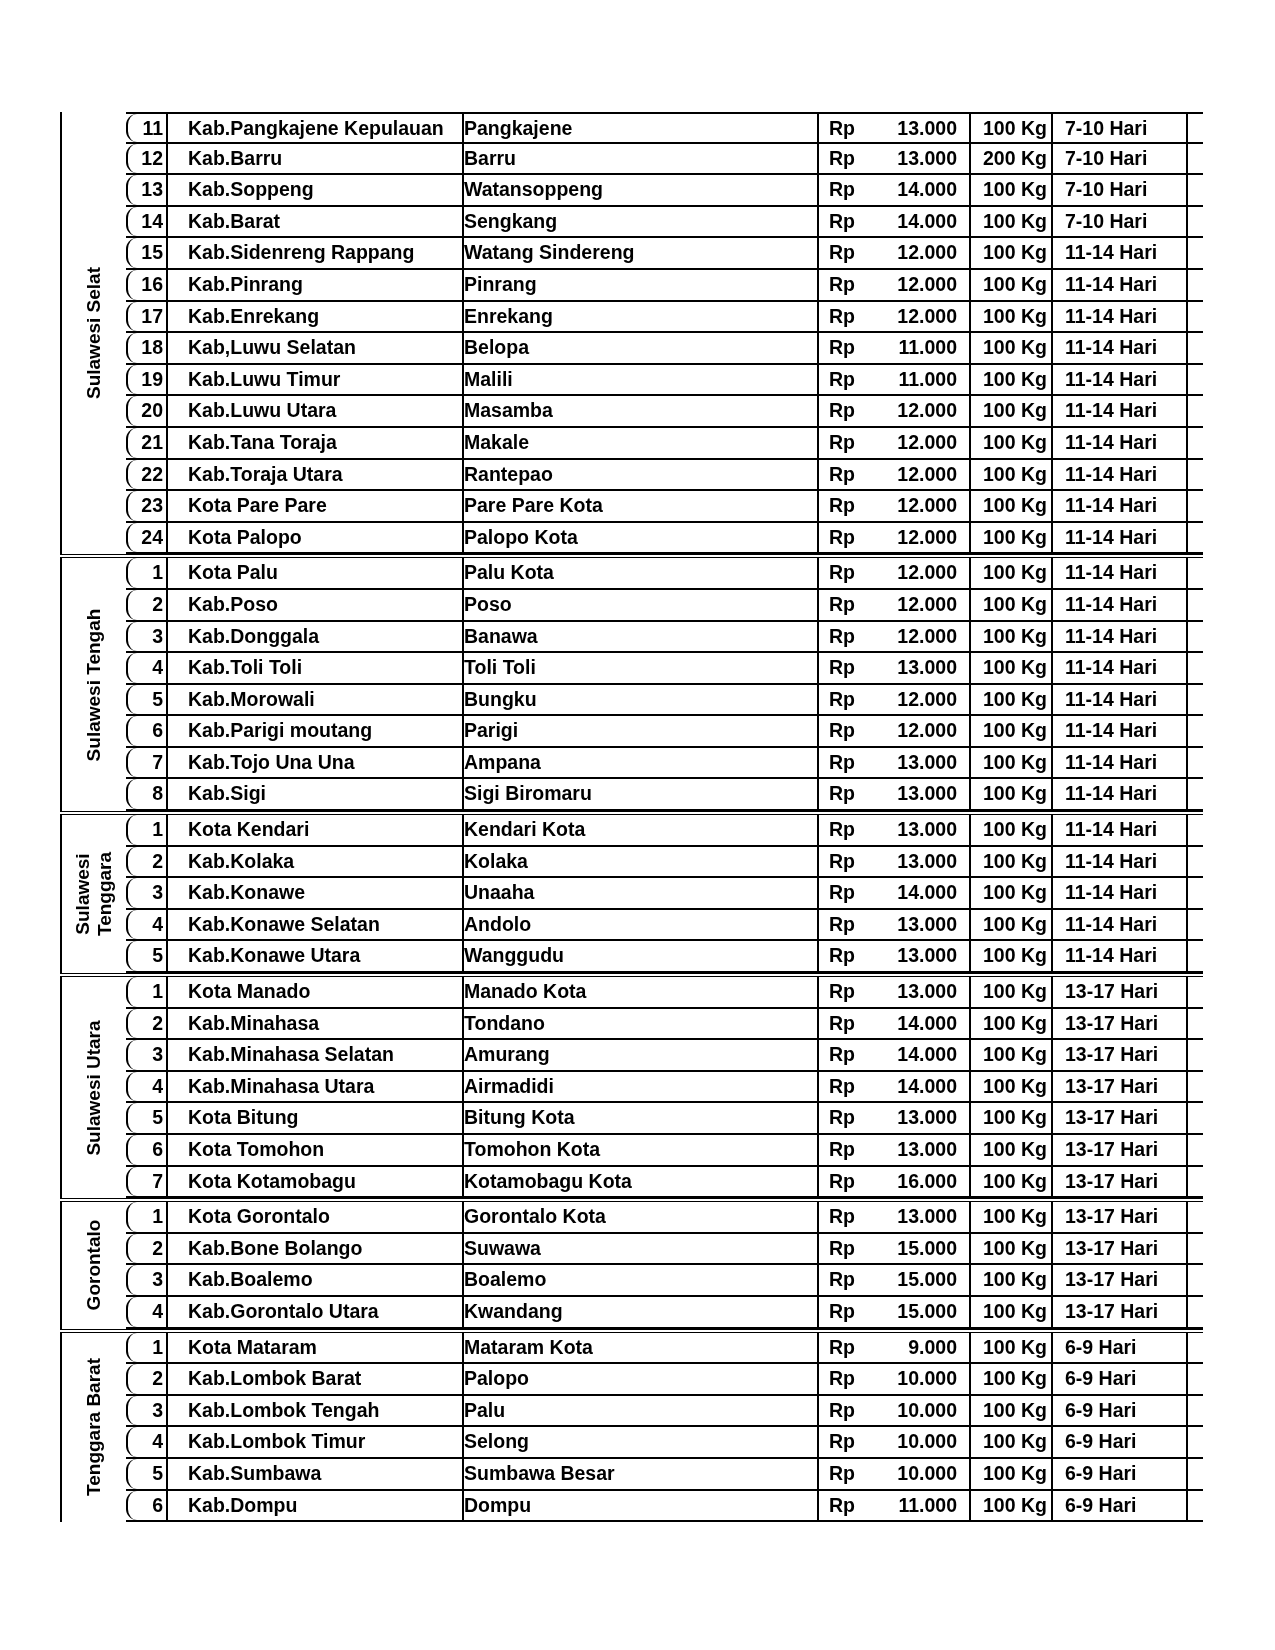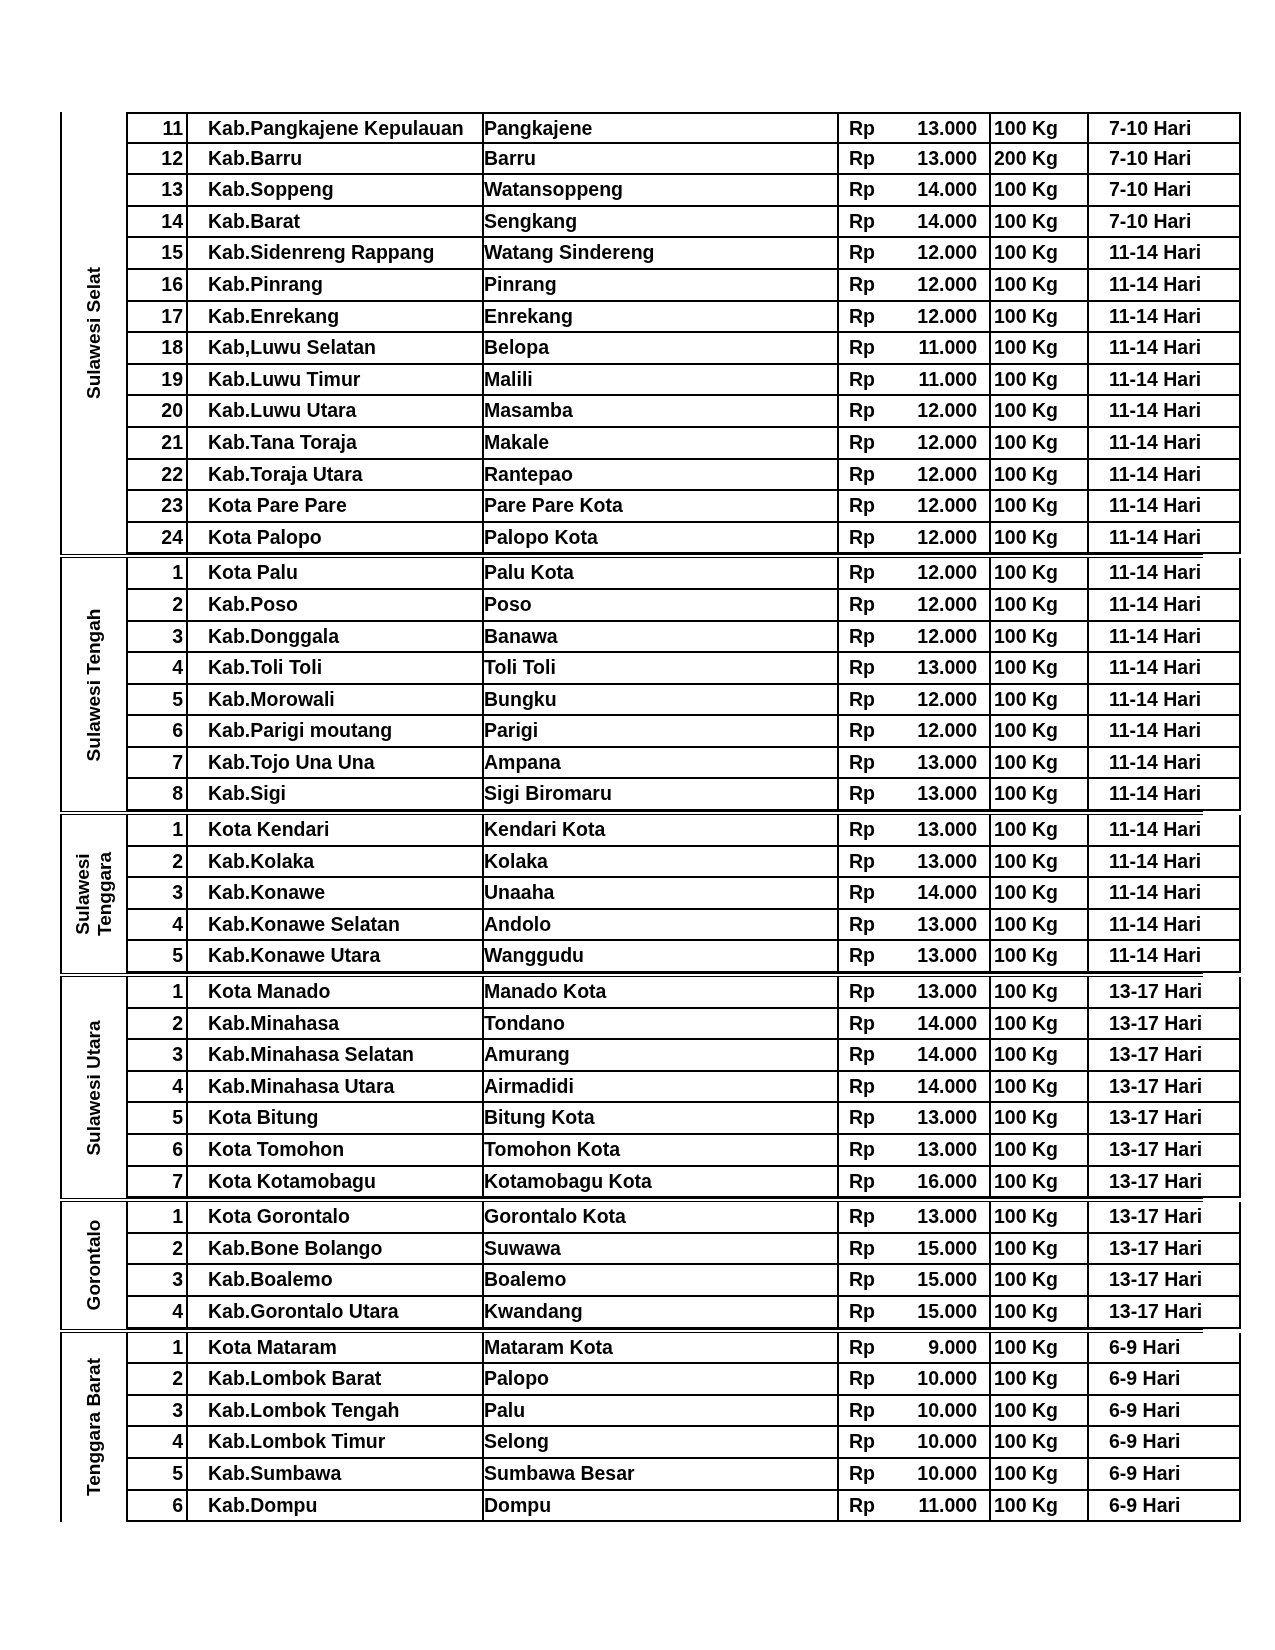--- a/index.html
+++ b/index.html
@@ -12,26 +12,26 @@
   .prov { width: 64px; flex: 0 0 64px; position: relative; border-left: 2px solid #000; }
   .prov-label { position: absolute; left: 50%; top: 50%;
      transform: translate(-50%, -50%) rotate(-90deg); white-space: nowrap;
      font-weight: bold; font-size: 19px; text-align: center; line-height: 22px; }
   .rows { flex: 1; }
   .row { display: flex; height: 31.6px; box-sizing: border-box;
          border-bottom: 2px solid #000; font-weight: bold; font-size: 19.5px; line-height: 29px; }
   .rows .row:first-child { border-top: 2px solid #000; }
   .group + .group .rows .row:first-child { border-top: none; }
   .cell { box-sizing: border-box; overflow: hidden; white-space: nowrap; border-left: 2px solid #000; }
-  .c-no { width: 60px; text-align: right; padding-right: 3px; }
+  .c-no { width: 40px; text-align: right; padding-right: 3px; border-radius: 11px; }
   .c-name { width: 296px; padding-left: 20px; }
   .c-loc { width: 355px; }
   .c-price { width: 152px; display: flex; justify-content: space-between; padding: 0 12px 0 10px; }
-  .c-kg { width: 98px; padding-left: 3px; }
-  .c-eta { width: 154px; padding-left: 20px; border-right: 2px solid #000; }
+  .c-kg { width: 82px; padding-left: 12px; }
+  .c-eta { width: 137px; padding-left: 12px; border-right: 2px solid #000; }
 </style>
 </head>
 <body>
 
 <div id="sheet">
     <div class="group first">
       <div class="prov">
         <div class="prov-label">Sulawesi Selat</div>
       </div>
       <div class="rows">

